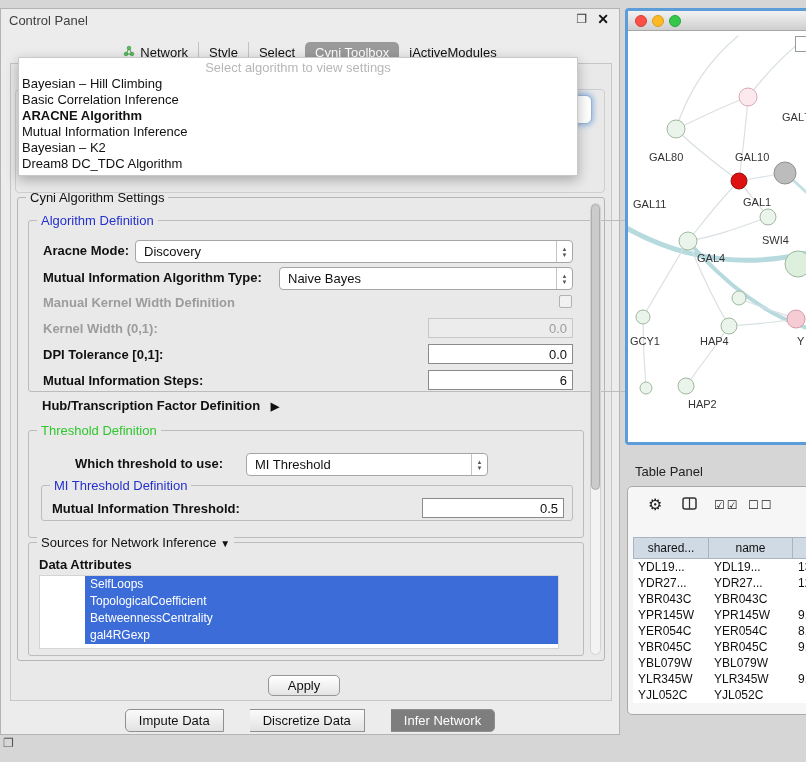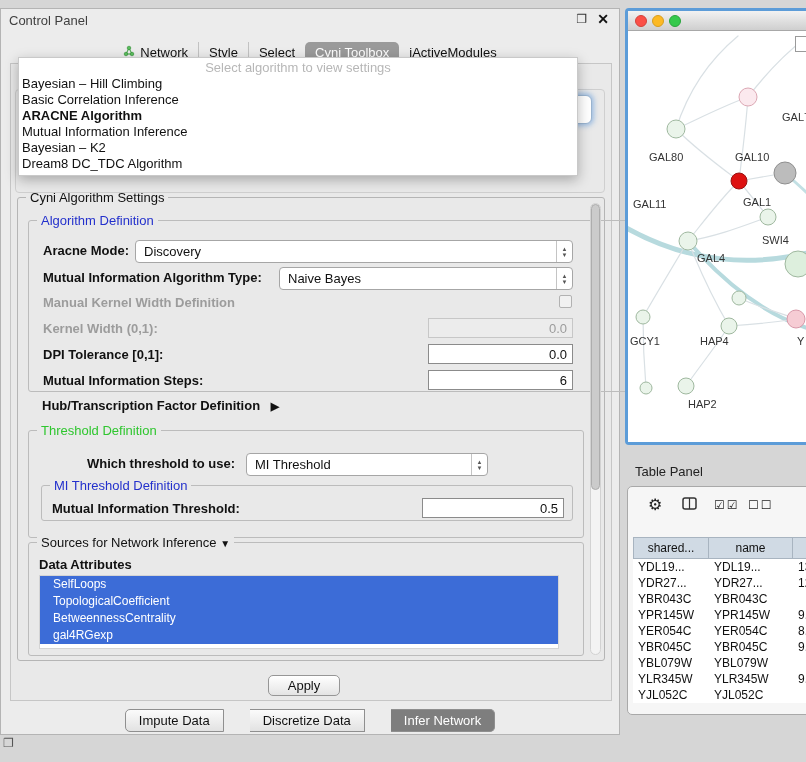--- a/index.html
+++ b/index.html
@@ -70,21 +70,21 @@
   .checkbox { position:absolute; width:13px; height:13px; background:#f1f1f1;
               border:1px solid #b2b2b2; border-radius:2px; }
 
   #hub-row { position:absolute; left:24px; top:200px; font-weight:bold; font-size:13px; }
   #hub-row .tri { font-size:11px; margin-left:7px; }
 
   #attr-label { position:absolute; left:10px; top:14px; font-weight:bold; }
   #attr-list { position:absolute; left:10px; top:32px; width:520px; height:74px;
                background:#fff; border:1px solid #d4d4d4; overflow:hidden; }
   .attr-item { height:17px; line-height:17px; background:#3c6cd7; color:#fff;
-               font-size:12px; padding-left:13px; }
+               font-size:12px; padding-left:5px;margin-left:45px; }
 
   #settings-scrollbar { position:absolute; right:3px; top:5px; width:11px; height:452px;
                         background:#f3f3f3; border:1px solid #d2d2d2; border-radius:6px; }
   #settings-thumb { position:absolute; left:0px; top:0px; width:9px; height:286px;
                     background:#cbcbcb; border:1px solid #adadad; border-radius:5px; }
 
   #apply-btn { position:absolute; left:267px; top:666px; width:72px; height:21px;
                background:linear-gradient(#ffffff,#e4e4e4); border:1px solid #969696;
                border-radius:5px; text-align:center; line-height:19px; font-size:13px; }
 
@@ -200,21 +200,21 @@
     </div>
 
     <div id="hub-row">
       <span>Hub/Transcription Factor Definition</span>
       <span class="tri">▶</span>
     </div>
 
     <div id="threshold-group" class="group">
       <span class="group-title t-green">Threshold Definition</span>
 
-      <span class="lbl" style="left:58px; top:25px;">Which threshold to use:</span>
+      <span class="lbl" style="left:46px; top:25px;">Which threshold to use:</span>
       <div class="combo" style="left:217px; top:22px; width:242px;">
         <span class="combo-val">MI Threshold</span>
         <span class="combo-stepper">
             <span>▲</span>
             <span>▼</span>
           </span>
       </div>
 
       <div id="mi-subgroup" class="group">
         <span class="group-title t-blue">MI Threshold Definition</span>

